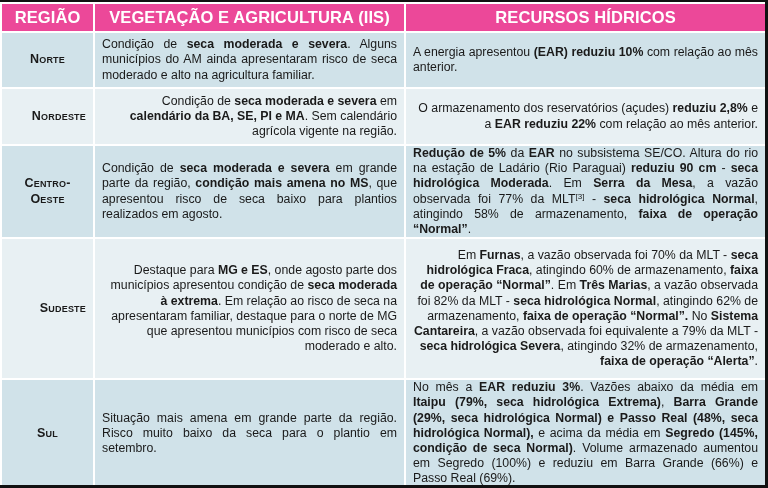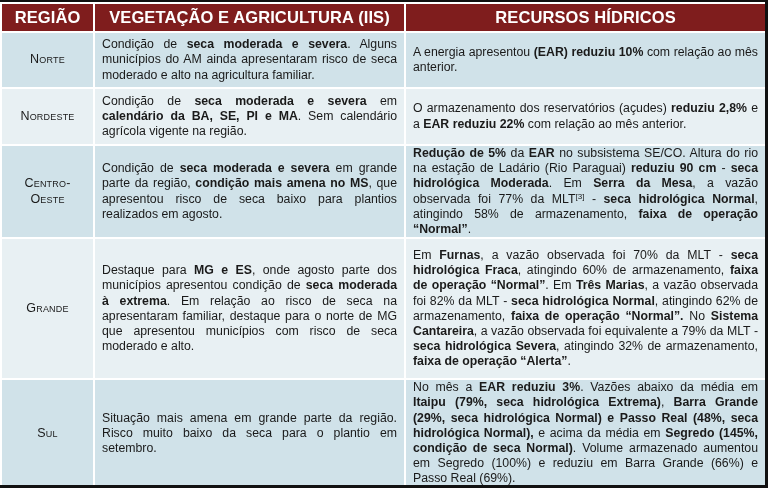--- a/index.html
+++ b/index.html
@@ -3,26 +3,26 @@
 <meta charset="utf-8">
 <style>
   html, body { margin: 0; padding: 0; background: #ffffff; }
   body { width: 768px; height: 488px; overflow: hidden; position: relative; font-family: "Liberation Sans", "DejaVu Sans", sans-serif; }
   .frame { position: absolute; left: 0; top: 0; width: 768px; height: 488px; background: #ffffff; }
   .topline { position: absolute; left: 0; top: 0; width: 768px; height: 2px; background: #111; }
   .botline { position: absolute; left: 0; top: 485px; width: 768px; height: 3px; background: #111; }
   .rightline { position: absolute; left: 765px; top: 0; width: 3px; height: 488px; background: #111; }
   table { position: absolute; left: 0; top: 2px; width: 765px; border-collapse: collapse; table-layout: fixed; }
   td, th { border: 2px solid #ffffff; vertical-align: middle; padding: 0 7px; }
-  th { background: #7f1d1d; color: #ffffff; font-weight: bold; font-size: 16.5px; height: 27px; text-align: center; letter-spacing: 0.1px; }
+  th { background: #ec4899; color: #ffffff; font-weight: bold; font-size: 16.5px; height: 27px; text-align: center; letter-spacing: 0.1px; }
   th.reg { font-size: 16.5px; }
   tr.dark td { background: #d0e2e9; }
-  tr.light td { background: #e8f0f3; }
+  tr.light td { background: #e8f0f3; text-align: right; }
   td { font-size: 12.3px; line-height: 15.2px; color: #1a1a1a; text-align: justify; }
-  td.region { text-align: center; font-weight: normal; font-size: 11px; letter-spacing: 0.2px; color: #1a1a1a; font-variant: small-caps; margin-left: 40px; }
+  td.region { text-align: center; font-weight: bold; font-size: 11px; letter-spacing: 0.2px; color: #1a1a1a; font-variant: small-caps; margin-left: 40px; }
   td.region span { font-size: 12.5px; }
   b { font-weight: bold; }
   sup { font-size: 8px; line-height: 0; vertical-align: 4px; }
 </style>
 </head>
 <body>
 
 <div class="frame">
   <div class="topline"></div>
   <table>
@@ -48,21 +48,21 @@
         <td class="region"><span>Nordeste</span></td>
         <td><span>Condição de </span><b>seca moderada e severa</b><span> em </span><b>calendário da BA, SE, PI e MA</b><span>. Sem calendário agrícola vigente na região.</span></td>
         <td><span>O armazenamento dos reservatórios (açudes) </span><b>reduziu 2,8%</b><span> e a </span><b>EAR reduziu 22%</b><span> com relação ao mês anterior.</span></td>
       </tr>
       <tr class="dark" style="height:89px">
         <td class="region"><span>Centro-Oeste</span></td>
         <td><span>Condição de </span><b>seca moderada e severa</b><span> em grande parte da região, </span><b>condição mais amena no MS</b><span>, que apresentou risco de seca baixo para plantios realizados em agosto.</span></td>
         <td><b>Redução de 5%</b><span> da </span><b>EAR</b><span> no subsistema SE/CO. Altura do rio na estação de Ladário (Rio Paraguai) </span><b>reduziu 90 cm</b><span> - </span><b>seca hidrológica Moderada</b><span>. Em </span><b>Serra da Mesa</b><span>, a vazão observada foi 77% da MLT</span><sup>[3]</sup><span> - </span><b>seca hidrológica Normal</b><span>, atingindo 58% de armazenamento, </span><b>faixa de operação “Normal”</b><span>.</span></td>
       </tr>
       <tr class="light" style="height:141px">
-        <td class="region"><span>Grande</span></td>
+        <td class="region"><span>Sudeste</span></td>
         <td><span>Destaque para </span><b>MG e ES</b><span>, onde agosto parte dos municípios apresentou condição de </span><b>seca moderada à extrema</b><span>. Em relação ao risco de seca na apresentaram familiar, destaque para o norte de MG que apresentou municípios com risco de seca moderado e alto.</span></td>
         <td><span>Em </span><b>Furnas</b><span>, a vazão observada foi 70% da MLT - </span><b>seca hidrológica Fraca</b><span>, atingindo 60% de armazenamento, </span><b>faixa de operação “Normal”</b><span>. Em </span><b>Três Marias</b><span>, a vazão observada foi 82% da MLT - </span><b>seca hidrológica Normal</b><span>, atingindo 62% de armazenamento, </span><b>faixa de operação “Normal”.</b><span> No </span><b>Sistema Cantareira</b><span>, a vazão observada foi equivalente a 79% da MLT - </span><b>seca hidrológica Severa</b><span>, atingindo 32% de armazenamento, </span><b>faixa de operação “Alerta”</b><span>.</span></td>
       </tr>
       <tr class="dark" style="height:106px">
         <td class="region"><span>Sul</span></td>
         <td><span>Situação mais amena em grande parte da região. Risco muito baixo da seca para o plantio em setembro.</span></td>
         <td><span>No mês a </span><b>EAR reduziu 3%</b><span>. Vazões abaixo da média em </span><b>Itaipu (79%, seca hidrológica Extrema)</b><span>, </span><b>Barra Grande (29%, seca hidrológica Normal) e Passo Real (48%, seca hidrológica Normal),</b><span> e acima da média em </span><b>Segredo (145%, condição de seca Normal)</b><span>. Volume armazenado aumentou em Segredo (100%) e reduziu em Barra Grande (66%) e Passo Real (69%).</span></td>
       </tr>
     </tbody>
   </table>

